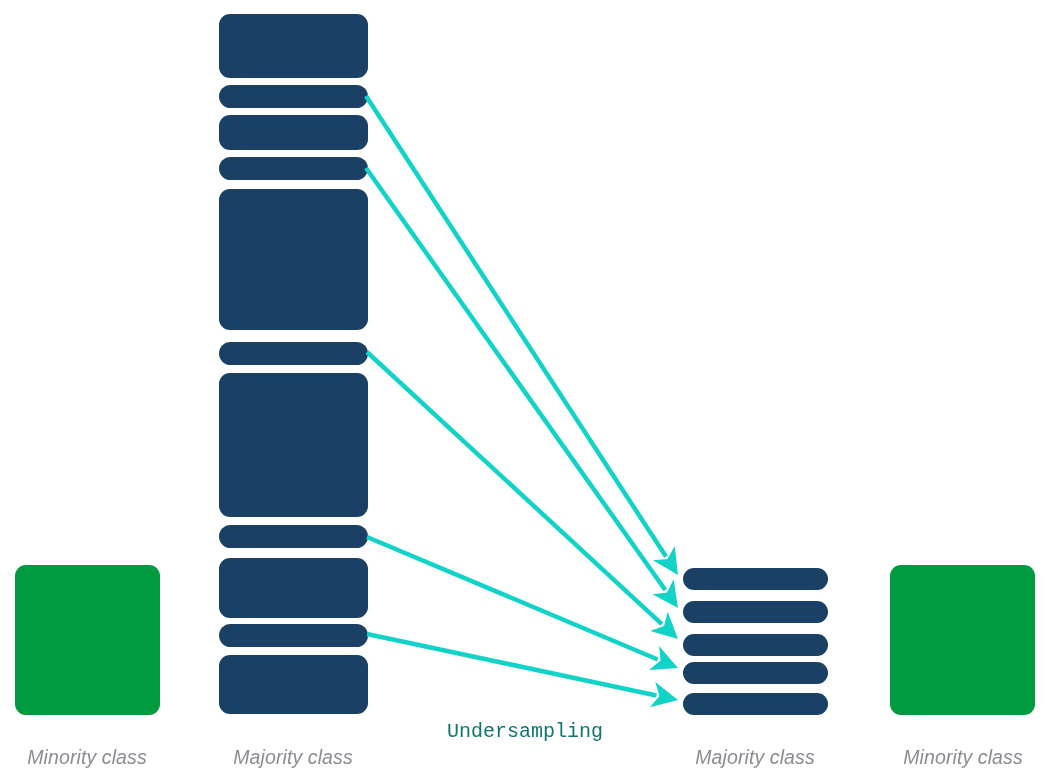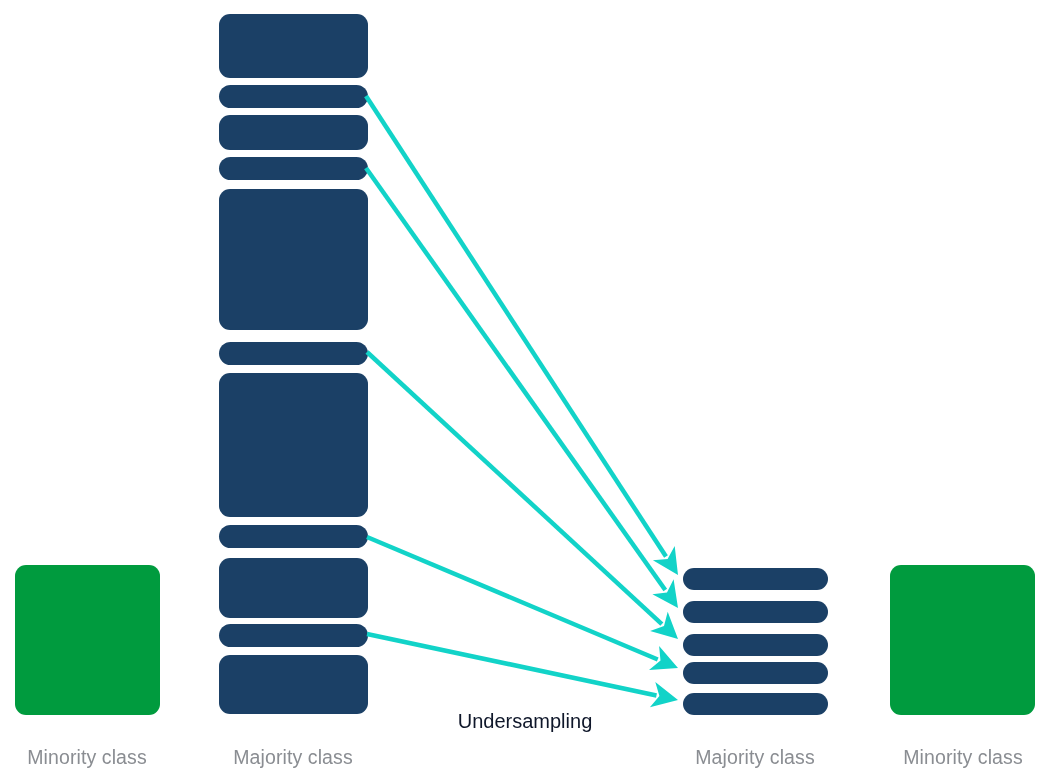--- a/index.html
+++ b/index.html
@@ -27,36 +27,38 @@
     position: absolute;
     font-family: "Liberation Sans", sans-serif;
     font-size: 19.5px;
     color: #8a8d92;
     white-space: nowrap;
     letter-spacing: 0.1px;
   }
   .caption-center {
     transform: translateX(-50%);
     text-align: left;
+    font-style: italic;
   }
   #arrow-layer {
     position: absolute;
     left: 0;
     top: 0;
     width: 1058px;
     height: 784px;
     pointer-events: none;
   }
   .op-label {
     position: absolute;
-    font-family: Liberation Sans, sans-serif;
+    font-family: Liberation Mono, monospace;
     font-size: 20px;
-    color: #0f172a;
+    color: #0f766e;
     white-space: nowrap;
     transform: translateX(-50%);
+    margin-top: 10px;
   }
 </style>
 </head>
 <body>
 
 <div id="canvas">
 
   <div class="block block-green" id="source-minority-block" style="left: 15px; top: 565px; width: 145px; height: 150px; background: rgb(0, 155, 62);"></div>
 
   <div id="source-majority-stack">

